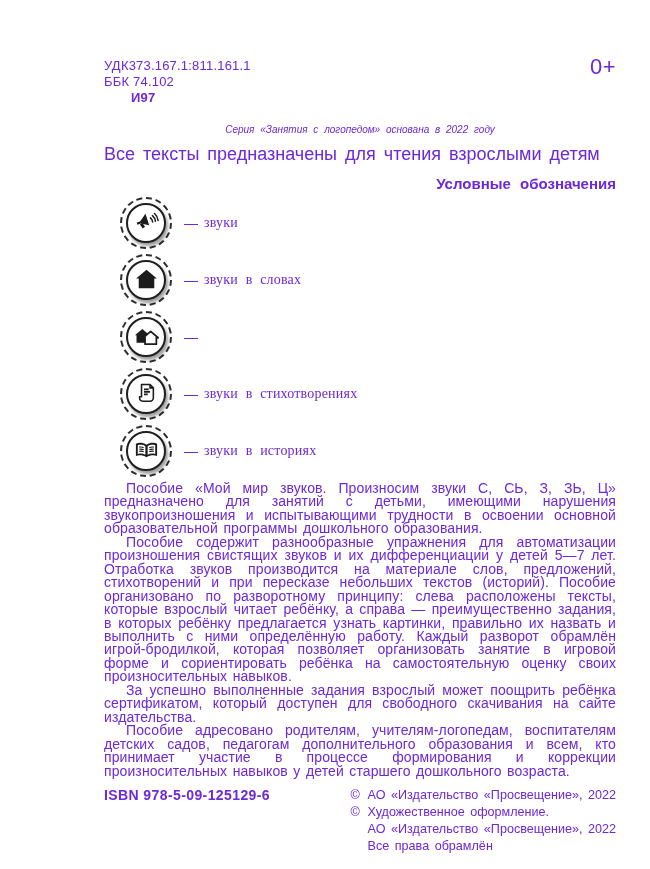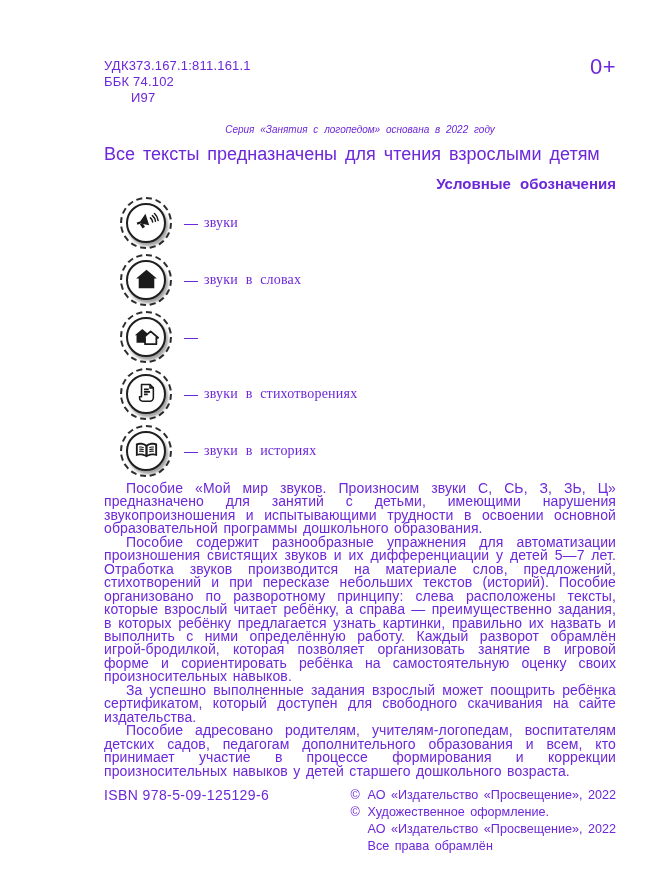--- a/index.html
+++ b/index.html
@@ -12,21 +12,21 @@
     font-family: "Liberation Sans", sans-serif;
     box-sizing: border-box;
     padding: 58px 34px 0 104px;
     overflow: hidden;
   }
   .content { width: 512px; }
 
   
   .top-row { display: flex; justify-content: space-between; align-items: flex-start; }
   .meta { font-size: 13px; line-height: 16px; letter-spacing: 0.2px; }
-  .meta .indent { padding-left: 27px; }
+  .meta .indent { padding-left: 27px; font-weight: bold; }
   .age { font-size: 22px; font-weight: 400; line-height: 1; margin-top: -2px; letter-spacing: 0.5px; }
 
   .series {
     margin-top: 16px; text-align: center;
     font-style: italic; font-size: 10px; line-height: 16px; word-spacing: 3px;
   }
   .note {
     margin-top: 8px; text-align: left;
     font-size: 18px; line-height: 16px; word-spacing: 3px;
   }
@@ -58,21 +58,21 @@
   
   .bodytext { margin-top: 3px; }
   .bodytext p {
     margin: 0; text-align: justify; text-indent: 22px;
     font-size: 14px; line-height: 13.45px;
     word-spacing: 1.5px; letter-spacing: 0.1px;
   }
 
   
   .bottom-row { display: flex; margin-top: 9px; }
-  .isbn { font-size: 14px; font-weight: 400; letter-spacing: 0.4px; white-space: nowrap; }
+  .isbn { font-size: 14px; font-weight: 700; letter-spacing: 0.4px; white-space: nowrap; }
   .copyright { margin-left: auto; font-size: 12.6px; line-height: 17px; word-spacing: 2px; }
   .c-line { display: flex; }
   .c-mark { width: 17px; flex: none; }
 </style>
 </head>
 <body>
 
 <div class="page">
   <div class="content">
 

